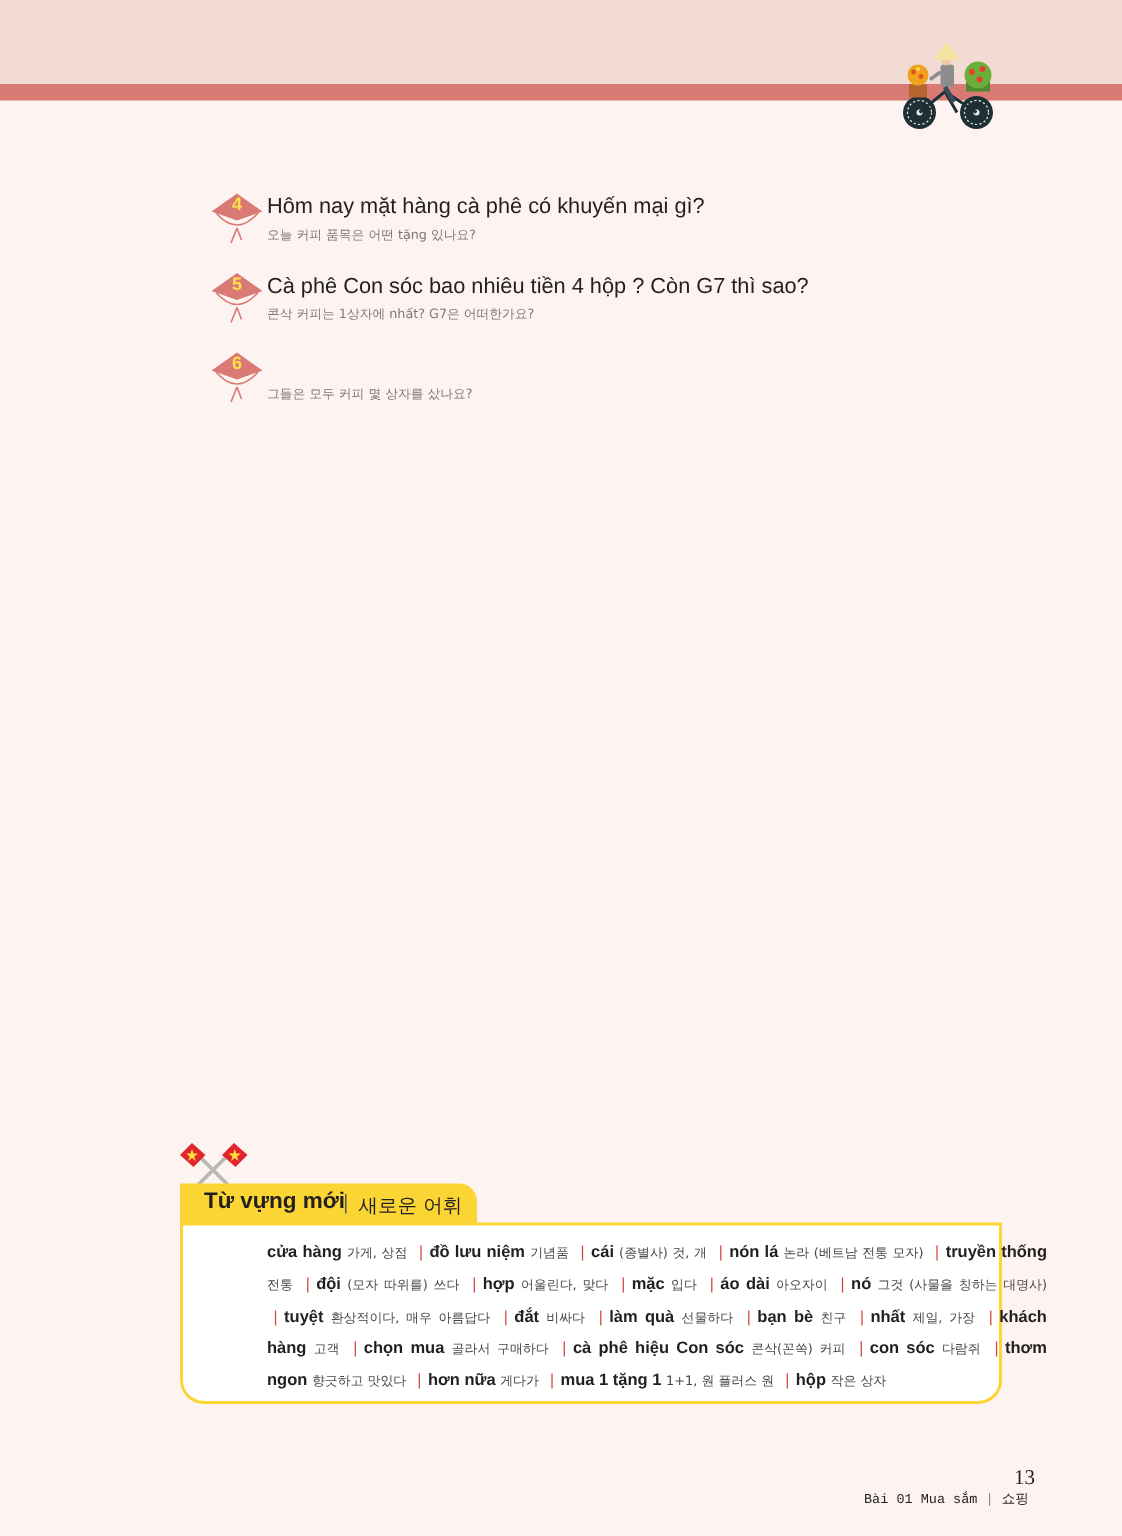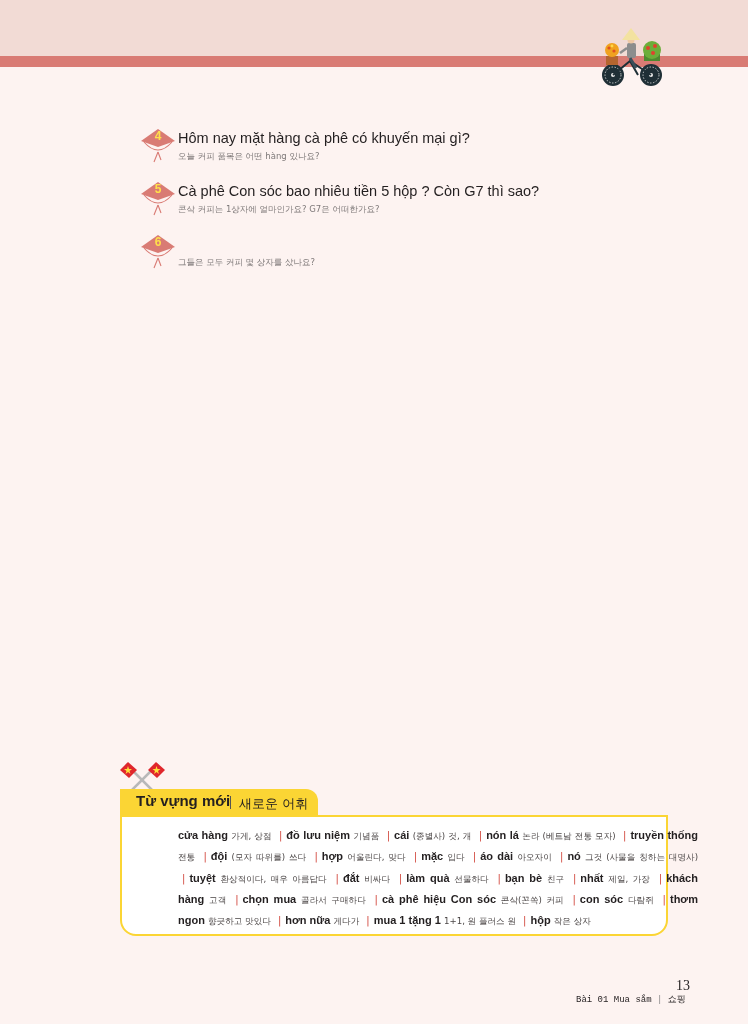--- a/index.html
+++ b/index.html
@@ -126,32 +126,32 @@
 </svg>
 
 <div class="question" style="top:128px;">
   <svg class="q-badge" viewBox="0 0 36 40">
     <path d="M18 1 L35 13 L18 19 L1 13 Z" fill="#d97b74"></path>
     <path d="M4 14 Q18 30 32 14" stroke="#d97b74" stroke-width="1.1" fill="none"></path>
     <path d="M18 24 L14 34 M18 24 L21 32" stroke="#d97b74" stroke-width="1.1"></path>
   </svg>
   <span class="q-num">4</span>
   <span class="q-text">Hôm nay mặt hàng cà phê có khuyến mại gì?</span>
-  <span class="q-trans">오늘 커피 품목은 어떤 hàng 있나요?</span>
+  <span class="q-trans">오늘 커피 품목은 어떤 tặng 있나요?</span>
 </div>
 
 <div class="question" style="top:181px;">
   <svg class="q-badge" viewBox="0 0 36 40">
     <path d="M18 1 L35 13 L18 19 L1 13 Z" fill="#d97b74"></path>
     <path d="M4 14 Q18 30 32 14" stroke="#d97b74" stroke-width="1.1" fill="none"></path>
     <path d="M18 24 L14 34 M18 24 L21 32" stroke="#d97b74" stroke-width="1.1"></path>
   </svg>
   <span class="q-num">5</span>
-  <span class="q-text">Cà phê Con sóc bao nhiêu tiền 5 hộp ? Còn G7 thì sao?</span>
-  <span class="q-trans">콘삭 커피는 1상자에 얼마인가요? G7은 어떠한가요?</span>
+  <span class="q-text">Cà phê Con sóc bao nhiêu tiền 4 hộp ? Còn G7 thì sao?</span>
+  <span class="q-trans">콘삭 커피는 1상자에 nhất? G7은 어떠한가요?</span>
 </div>
 
 <div class="question" style="top:234px;">
   <svg class="q-badge" viewBox="0 0 36 40">
     <path d="M18 1 L35 13 L18 19 L1 13 Z" fill="#d97b74"></path>
     <path d="M4 14 Q18 30 32 14" stroke="#d97b74" stroke-width="1.1" fill="none"></path>
     <path d="M18 24 L14 34 M18 24 L21 32" stroke="#d97b74" stroke-width="1.1"></path>
   </svg>
   <span class="q-num">6</span>
   <span class="q-trans">그들은 모두 커피 몇 상자를 샀나요?</span>

